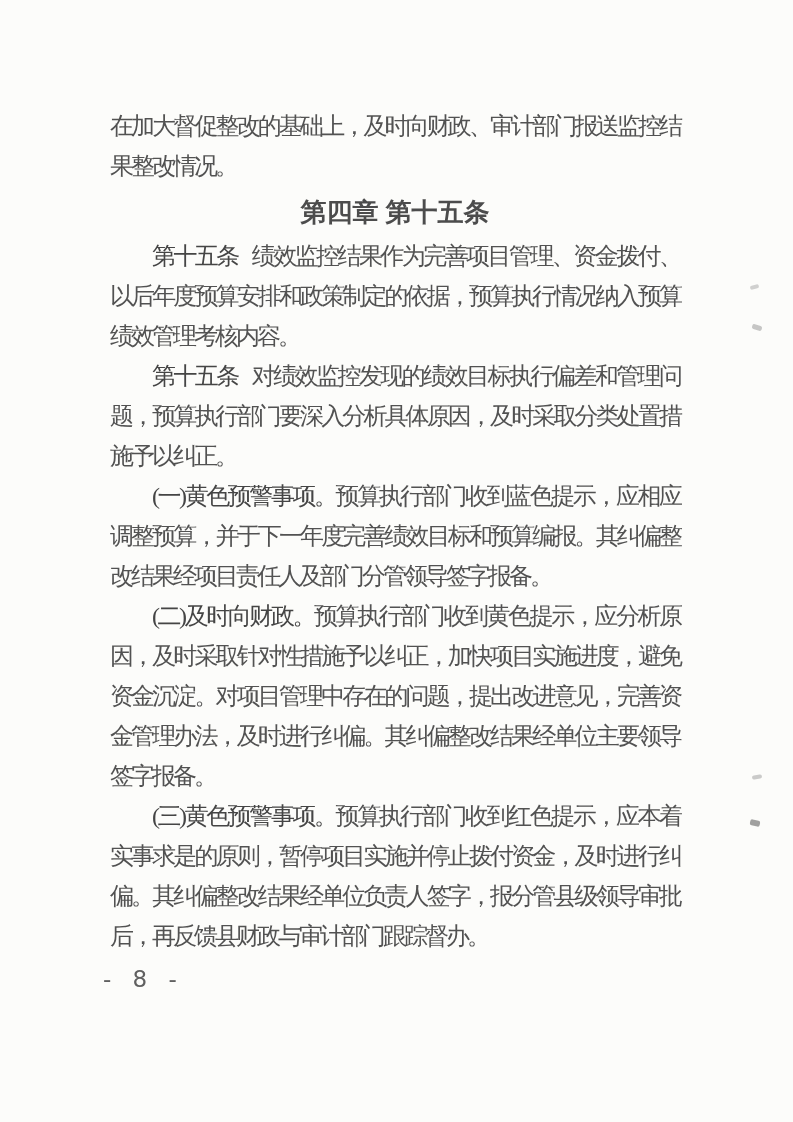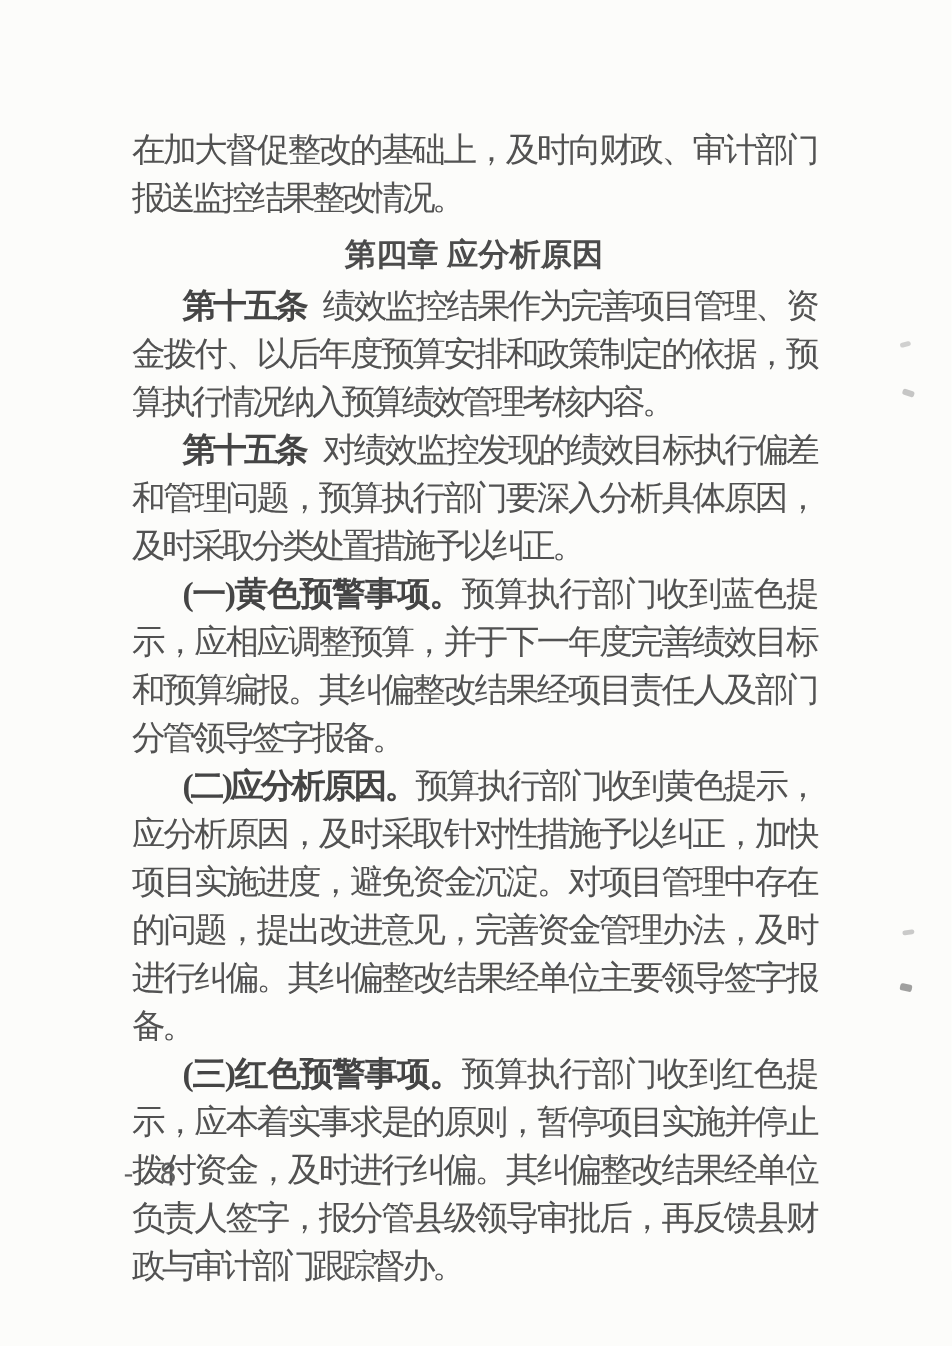--- a/index.html
+++ b/index.html
@@ -17,33 +17,33 @@
 
   .content {
     position: absolute;
     left: 110px;
     top: 106px;
     width: 570px;
   }
 
   .para {
     margin: 0;
-    font-size: 28px;
+    font-size: 24px;
     letter-spacing: -3px;
     line-height: 40px;
     text-align: justify;
     text-align-last: left;
     text-indent: 42px;
     color: #525252;
   }
 
   .para.no-indent { text-indent: 0; }
 
   .para .lbl {
-    font-weight: bold;
+    font-weight: normal;
     color: #454545;
   }
 
   .para .lbl.article { margin-right: 14px; }
 
   .chapter {
     margin: 4px 0 2px 0;
     font-size: 26px;
     line-height: 44px;
     font-weight: bold;
@@ -76,31 +76,31 @@
 </style>
 </head>
 <body>
 
 <div class="page">
 
   <div class="content">
 
     <p class="para no-indent"><span>在加大督促整改的基础上，及时向财政、审计部门报送监控结果整改情况。</span></p>
 
-    <h2 class="chapter">第四章 应分析原因</h2>
+    <h2 class="chapter">第四章 第十五条</h2>
 
     <p class="para"><span class="lbl article">第十五条</span><span>绩效监控结果作为完善项目管理、资金拨付、以后年度预算安排和政策制定的依据，预算执行情况纳入预算绩效管理考核内容。</span></p>
 
     <p class="para"><span class="lbl article">第十五条</span><span>对绩效监控发现的绩效目标执行偏差和管理问题，预算执行部门要深入分析具体原因，及时采取分类处置措施予以纠正。</span></p>
 
     <p class="para"><span class="lbl">(一)黄色预警事项。</span><span>预算执行部门收到蓝色提示，应相应调整预算，并于下一年度完善绩效目标和预算编报。其纠偏整改结果经项目责任人及部门分管领导签字报备。</span></p>
 
-    <p class="para"><span class="lbl">(二)应分析原因。</span><span>预算执行部门收到黄色提示，应分析原因，及时采取针对性措施予以纠正，加快项目实施进度，避免资金沉淀。对项目管理中存在的问题，提出改进意见，完善资金管理办法，及时进行纠偏。其纠偏整改结果经单位主要领导签字报备。</span></p>
+    <p class="para"><span class="lbl">(二)及时向财政。</span><span>预算执行部门收到黄色提示，应分析原因，及时采取针对性措施予以纠正，加快项目实施进度，避免资金沉淀。对项目管理中存在的问题，提出改进意见，完善资金管理办法，及时进行纠偏。其纠偏整改结果经单位主要领导签字报备。</span></p>
 
-    <p class="para"><span class="lbl">(三)红色预警事项。</span><span>预算执行部门收到红色提示，应本着实事求是的原则，暂停项目实施并停止拨付资金，及时进行纠偏。其纠偏整改结果经单位负责人签字，报分管县级领导审批后，再反馈县财政与审计部门跟踪督办。</span></p>
+    <p class="para"><span class="lbl">(三)黄色预警事项。</span><span>预算执行部门收到红色提示，应本着实事求是的原则，暂停项目实施并停止拨付资金，及时进行纠偏。其纠偏整改结果经单位负责人签字，报分管县级领导审批后，再反馈县财政与审计部门跟踪督办。</span></p>
 
   </div>
 
   <div class="pagenum">- 8 -</div>
 
   <div class="scan-mark mark-1"></div>
   <div class="scan-mark mark-2"></div>
   <div class="scan-mark mark-3"></div>
   <div class="scan-mark mark-4"></div>
 

